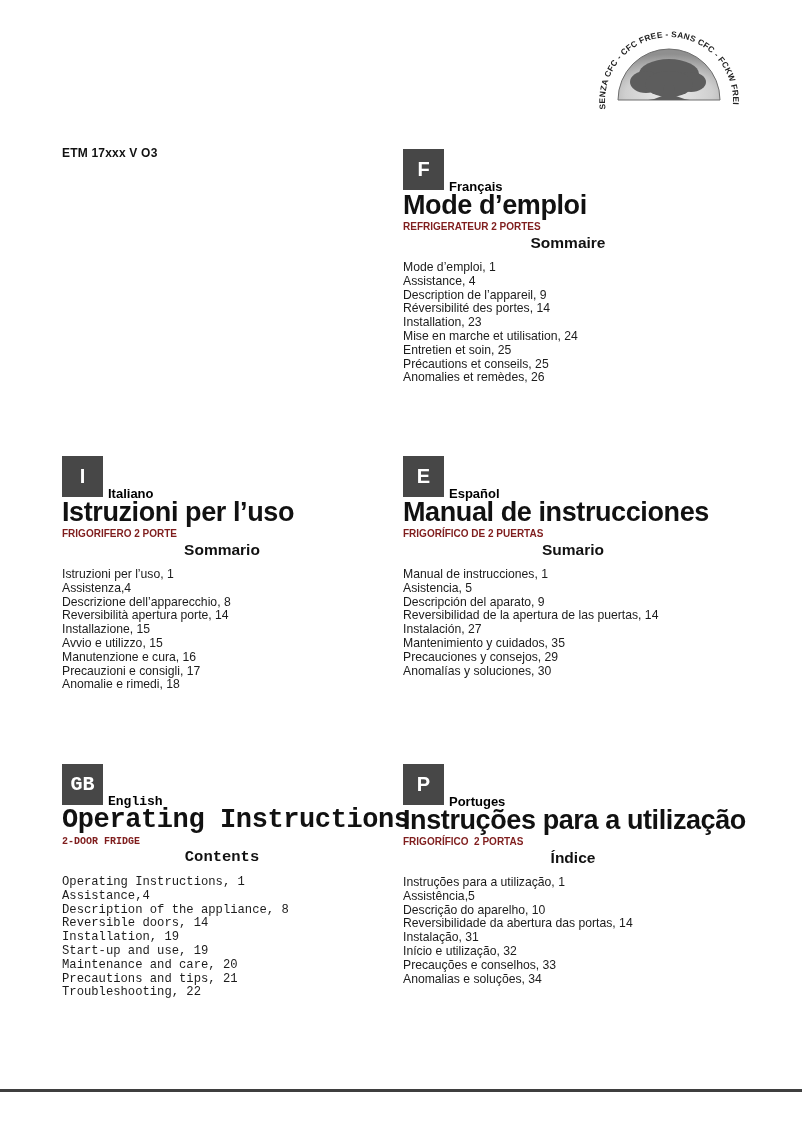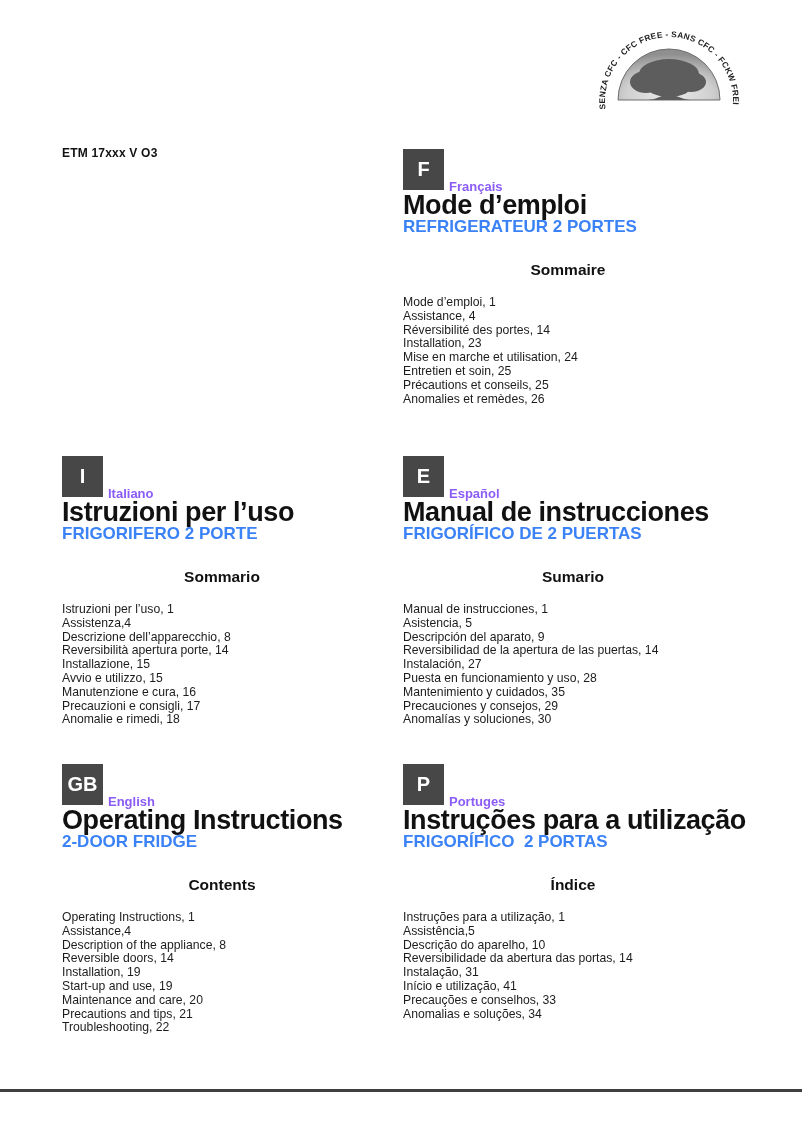--- a/index.html
+++ b/index.html
@@ -29,21 +29,21 @@
     position: absolute;
     left: 582px;
     top: 22px;
     width: 180px;
     height: 100px;
   }
   .lang-section { position: absolute; }
   .sec-french     { left: 403px; top: 149px; width: 330px; }
   .sec-italian    { left: 62px;  top: 456px; width: 320px; }
   .sec-spanish    { left: 403px; top: 456px; width: 340px; }
-  .sec-english    { left: 62px;  top: 764px; width: 320px; }
+  .sec-english    { left: 62px;  top: 764px; width: 320px; font-family: Liberation Mono, monospace; }
   .sec-portuguese { left: 403px; top: 764px; width: 340px; }
 
   .badge-row {
     display: flex;
     align-items: flex-end;
     height: 41px;
   }
   .badge {
     width: 41px;
     height: 41px;
@@ -54,49 +54,48 @@
     justify-content: center;
     font-weight: bold;
     font-size: 20px;
     flex: 0 0 auto;
   }
   .lang-label {
     font-size: 13px;
     font-weight: bold;
     margin-left: 5px;
     margin-bottom: -4px;
-    color: #8b5cf6;
+    color: #000000;
   }
   .sec-title {
     margin-top: 1px;
     font-size: 27px;
     line-height: 28px;
     font-weight: bold;
     letter-spacing: -0.4px;
     color: #111;
     white-space: nowrap;
   }
   .sec-subtitle {
-    font-size: 17px;
+    font-size: 10px;
     line-height: 15px;
     font-weight: bold;
-    color: #3b82f6;
+    color: #7f1d1d;
     white-space: pre-wrap;
   }
   .toc-heading {
-    margin-top: 27px;
     font-size: 15.5px;
     line-height: 17px;
     font-weight: bold;
     text-align: center;
     color: #111;
   }
   .toc-list {
     list-style: none;
-    margin-top: 18px;
+    margin-top: 10px;
   }
   .toc-list li {
     font-size: 12.2px;
     line-height: 13.8px;
     color: #1c1c1c;
     white-space: nowrap;
   }
   .bottom-rule {
     position: absolute;
     left: 0;
@@ -141,20 +140,21 @@
         <span>F</span>
       </div>
       <span class="lang-label">Français</span>
     </div>
     <h1 class="sec-title">Mode d’emploi</h1>
     <h2 class="sec-subtitle">REFRIGERATEUR 2 PORTES</h2>
     <h3 class="toc-heading">Sommaire</h3>
     <ul class="toc-list">
       <li>Mode d’emploi, 1</li>
       <li>Assistance, 4</li>
+      <li>Description de l’appareil, 9</li>
       <li>Réversibilité des portes, 14</li>
       <li>Installation, 23</li>
       <li>Mise en marche et utilisation, 24</li>
       <li>Entretien et soin, 25</li>
       <li>Précautions et conseils, 25</li>
       <li>Anomalies et remèdes, 26</li>
     </ul>
   </section>
 
   <section class="lang-section sec-italian">
@@ -189,21 +189,20 @@
     </div>
     <h1 class="sec-title">Manual de instrucciones</h1>
     <h2 class="sec-subtitle">FRIGORÍFICO DE 2 PUERTAS</h2>
     <h3 class="toc-heading">Sumario</h3>
     <ul class="toc-list">
       <li>Manual de instrucciones, 1</li>
       <li>Asistencia, 5</li>
       <li>Descripción del aparato, 9</li>
       <li>Reversibilidad de la apertura de las puertas, 14</li>
       <li>Instalación, 27</li>
-      <li>Puesta en funcionamiento y uso, 28</li>
       <li>Mantenimiento y cuidados, 35</li>
       <li>Precauciones y consejos, 29</li>
       <li>Anomalías y soluciones, 30</li>
     </ul>
   </section>
 
   <section class="lang-section sec-english">
     <div class="badge-row">
       <div class="badge">
         <span>GB</span>
@@ -235,20 +234,20 @@
     </div>
     <h1 class="sec-title">Instruções para a utilização</h1>
     <h2 class="sec-subtitle">FRIGORÍFICO  2 PORTAS</h2>
     <h3 class="toc-heading">Índice</h3>
     <ul class="toc-list">
       <li>Instruções para a utilização, 1</li>
       <li>Assistência,5</li>
       <li>Descrição do aparelho, 10</li>
       <li>Reversibilidade da abertura das portas, 14</li>
       <li>Instalação, 31</li>
-      <li>Início e utilização, 41</li>
+      <li>Início e utilização, 32</li>
       <li>Precauções e conselhos, 33</li>
       <li>Anomalias e soluções, 34</li>
     </ul>
   </section>
 
   <div class="bottom-rule"></div>
 </div>
 
 </body></html>

